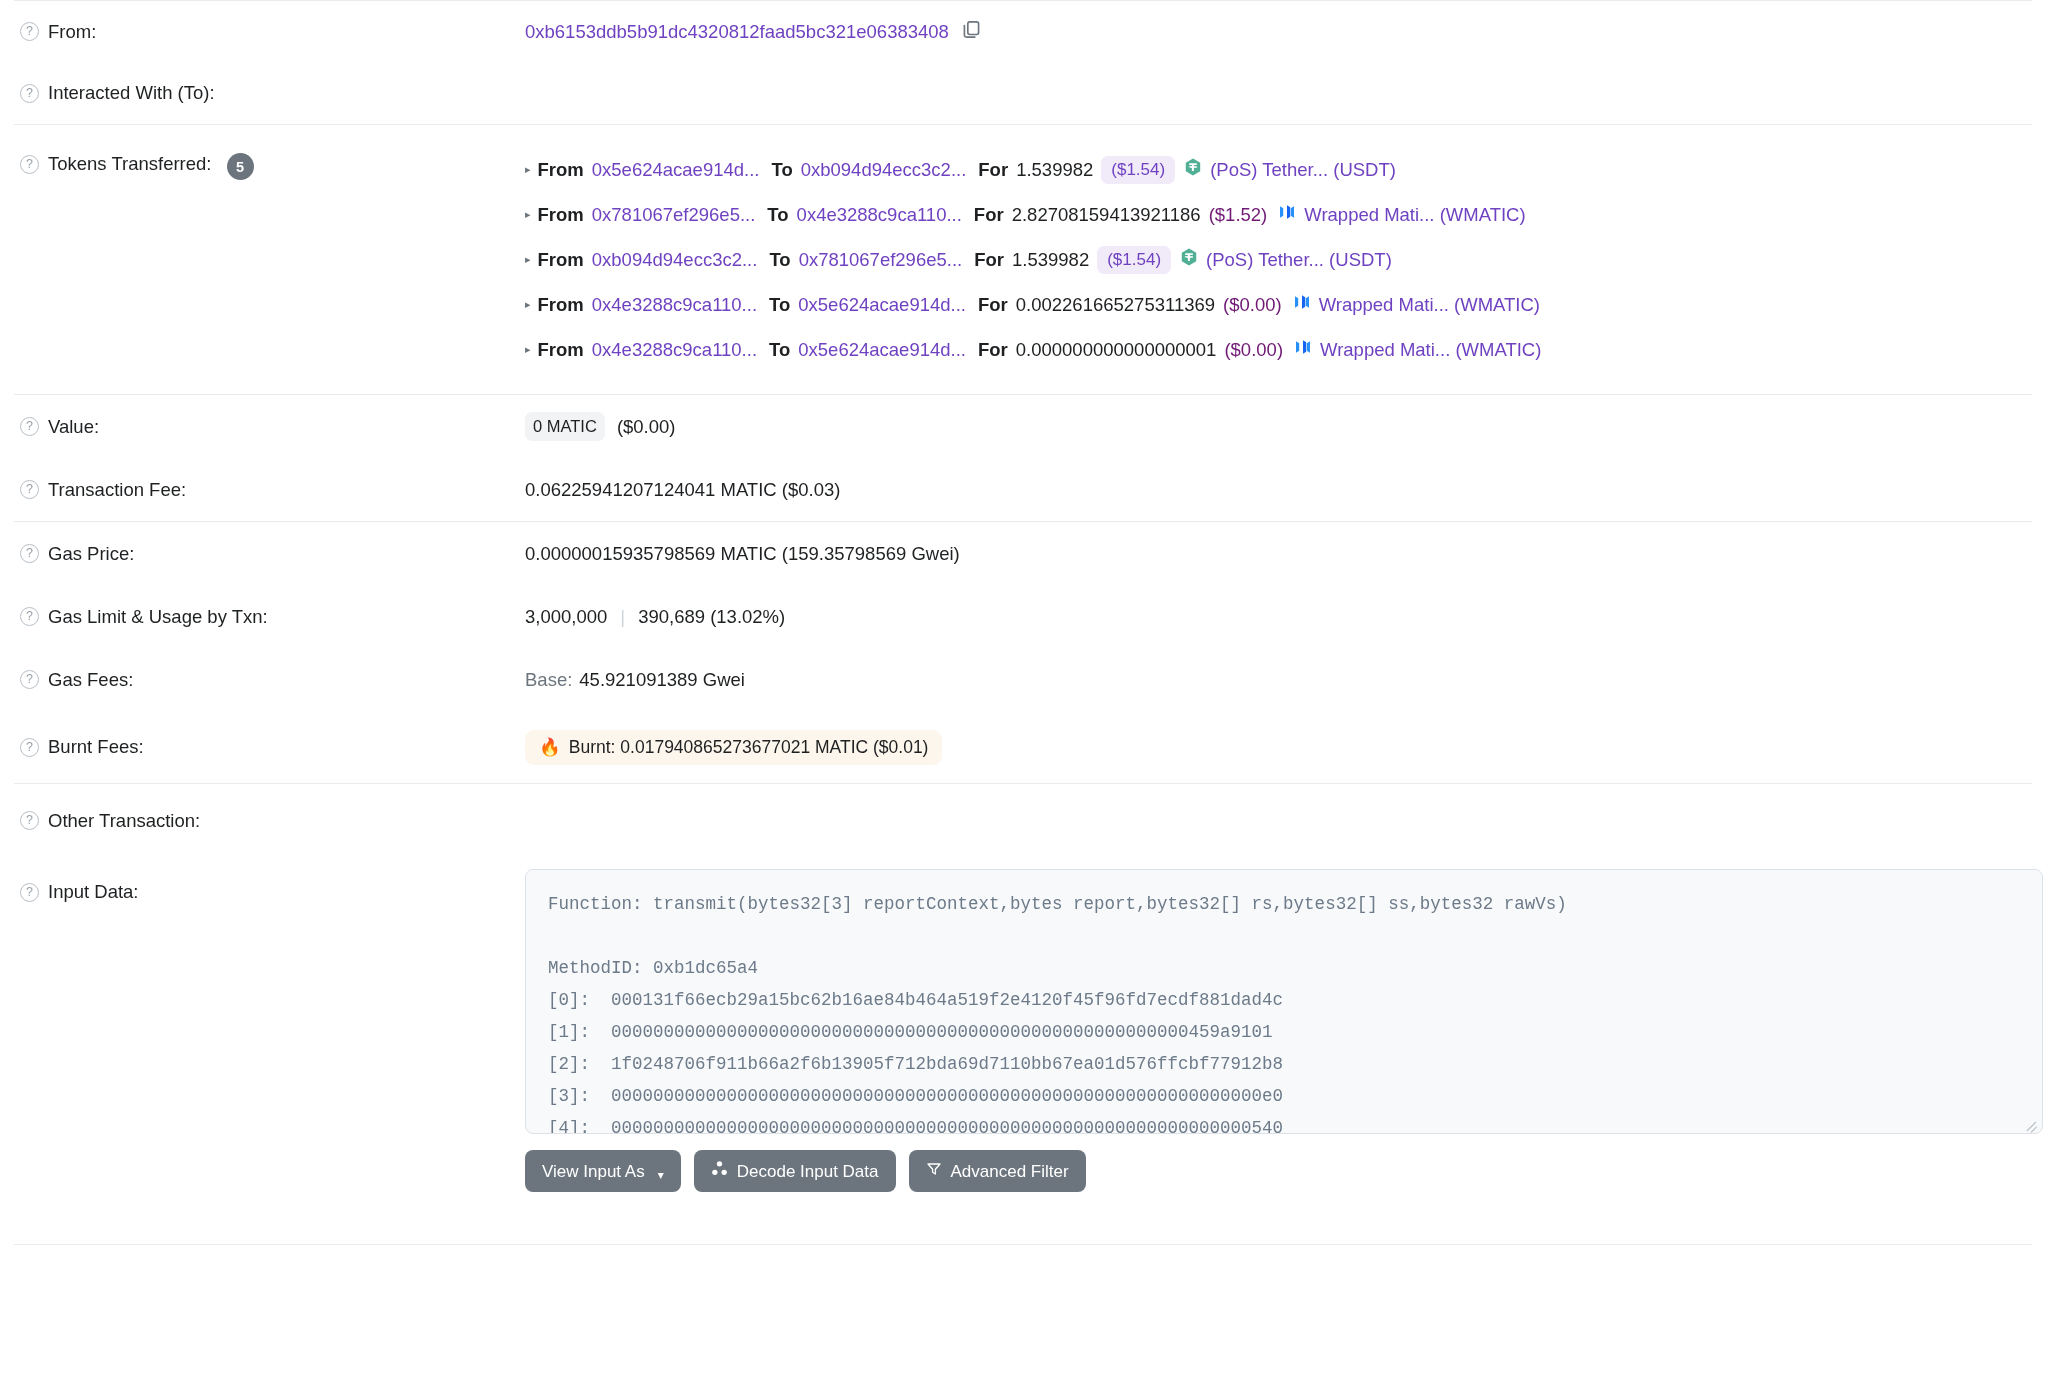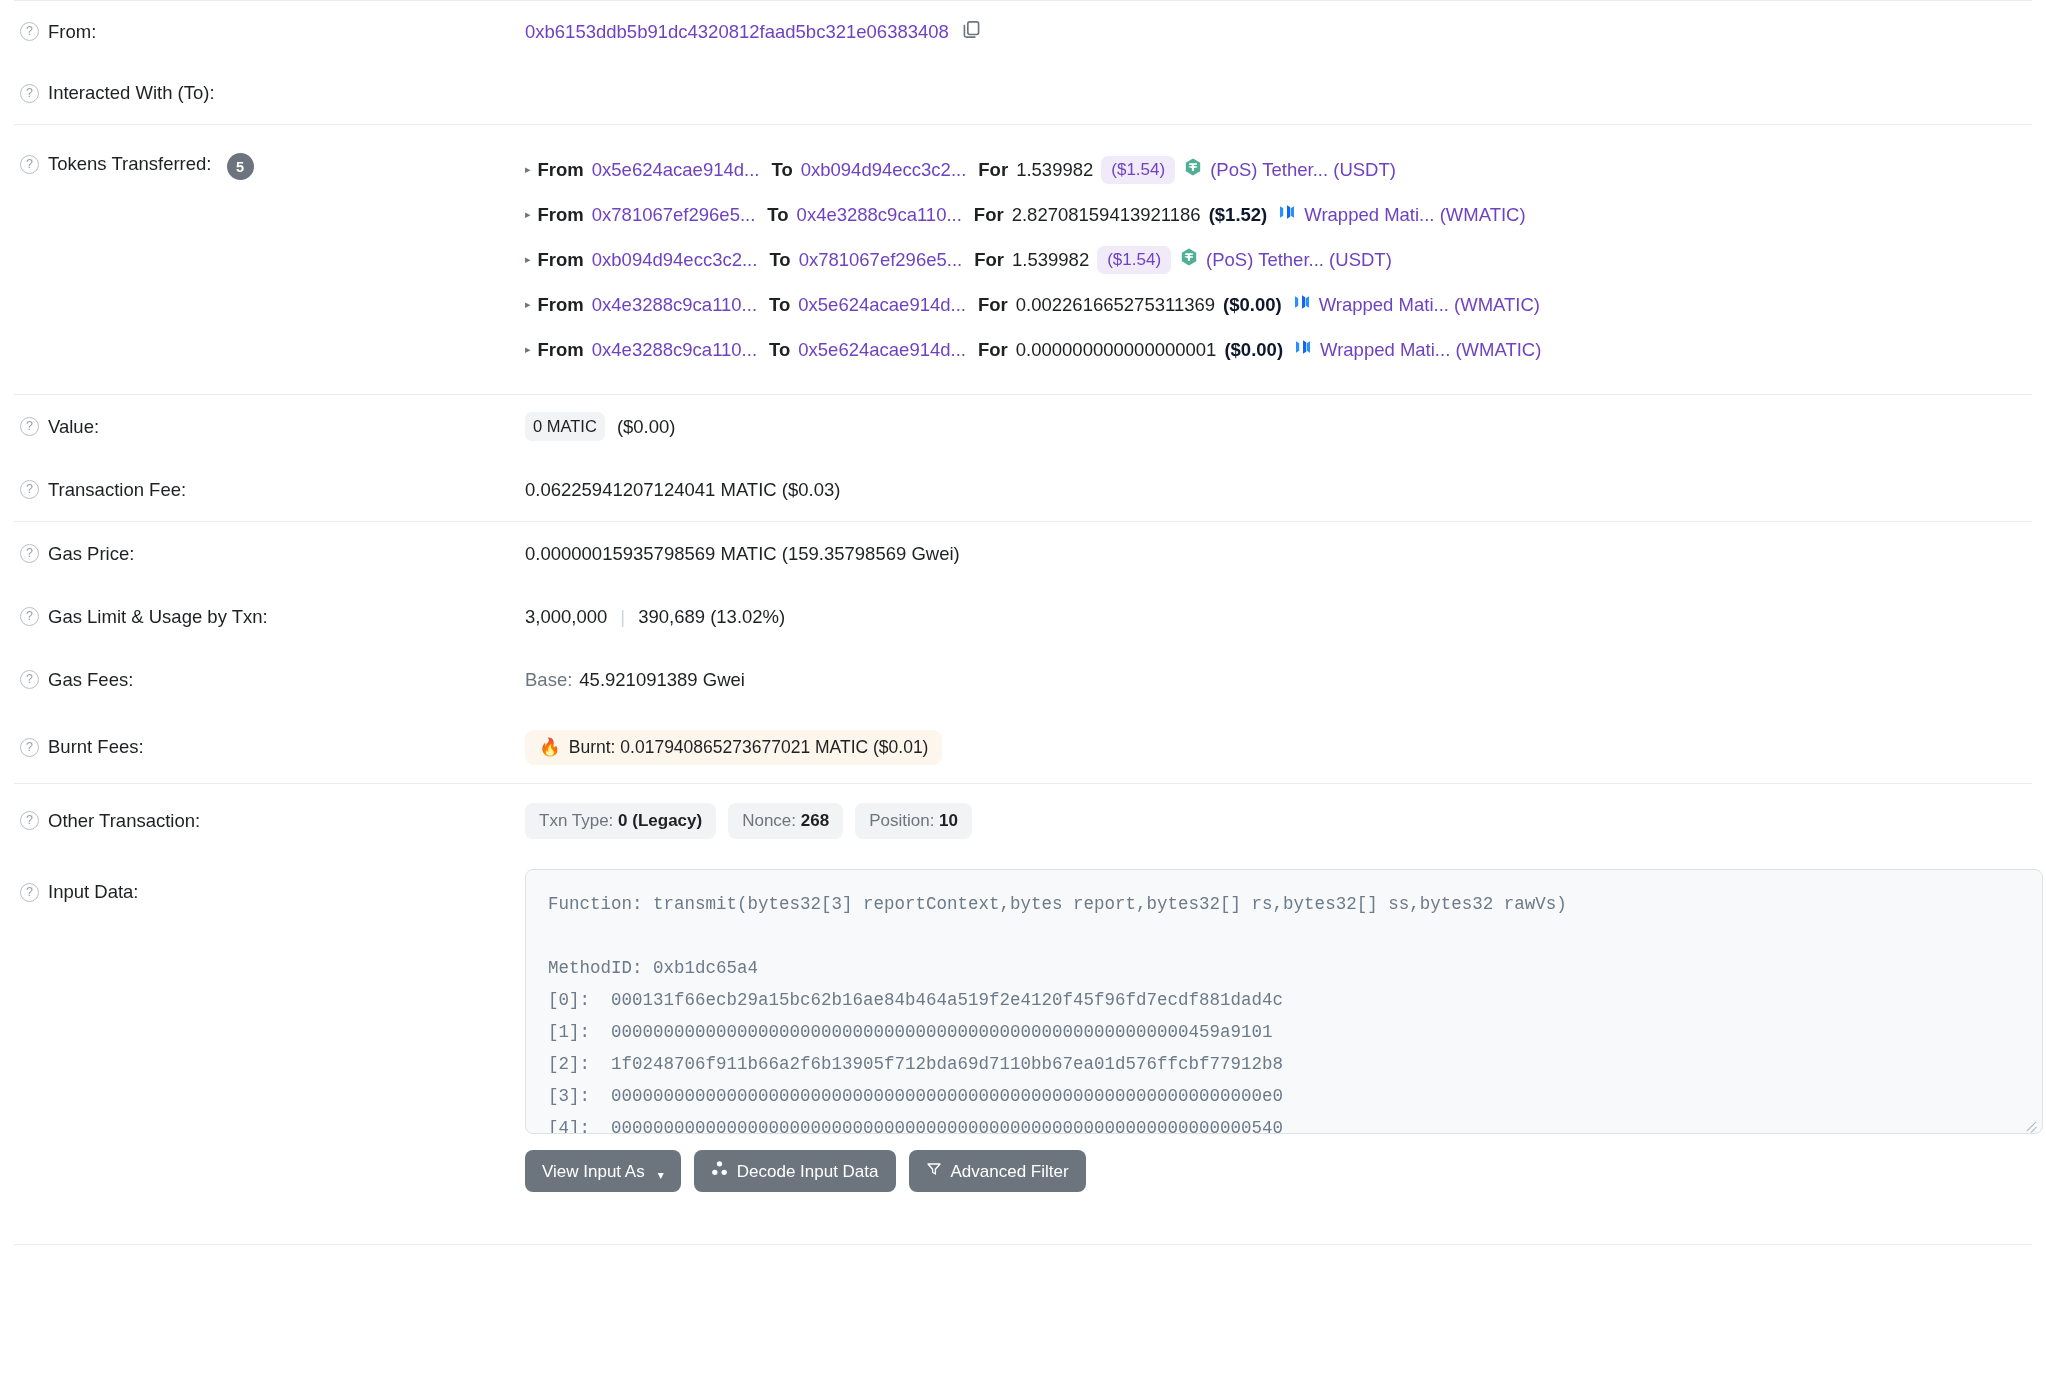--- a/index.html
+++ b/index.html
@@ -112,21 +112,21 @@
   .xfer .addr { margin-right: 2px; }
   .amt { color: #1e2022; margin-right: 8px; }
   .usd-pill {
     background: #f0eaf9;
     color: #6f42c1;
     border-radius: 7px;
     padding: 4px 10px;
     font-size: 17px;
     margin-right: 8px;
   }
-  .usd-plain { color: #0f172a; margin-right: 10px; font-weight: bold; }
+  .usd-plain { color: #701a75; margin-right: 10px; }
   .tok {
     color: #6f42c1;
     cursor: pointer;
     text-decoration: none;
   }
   .tok-ico { display: inline-block; vertical-align: -4px; margin-right: 7px; }
 
   .r-value { height: 63px; }
   .r-value .label-cell, .r-value .value-cell { display:flex; align-items:center; height:100%; }
   .gray-pill {
@@ -417,25 +417,20 @@
     </div>
   </div>
 
   <div class="divider"></div>
 
   <div class="row r-attrs">
     <div class="label-cell">
       <span class="help">?</span>
       <span>Other Transaction:</span>
     </div>
-    <div class="value-cell" id="attr-pills">
-        <span class="attr-pill"><span>Txn Type:</span> <b>0 (Legacy)</b></span>
-        <span class="attr-pill"><span>Nonce:</span> <b>268</b></span>
-        <span class="attr-pill"><span>Position:</span> <b>10</b></span>
-      </div>
   </div>
 
   <div class="row r-input">
     <div class="label-cell">
       <span class="help">?</span>
       <span>Input Data:</span>
     </div>
     <div class="value-cell">
       <div class="input-box"><span>Function: transmit(bytes32[3] reportContext,bytes report,bytes32[] rs,bytes32[] ss,bytes32 rawVs)
 

